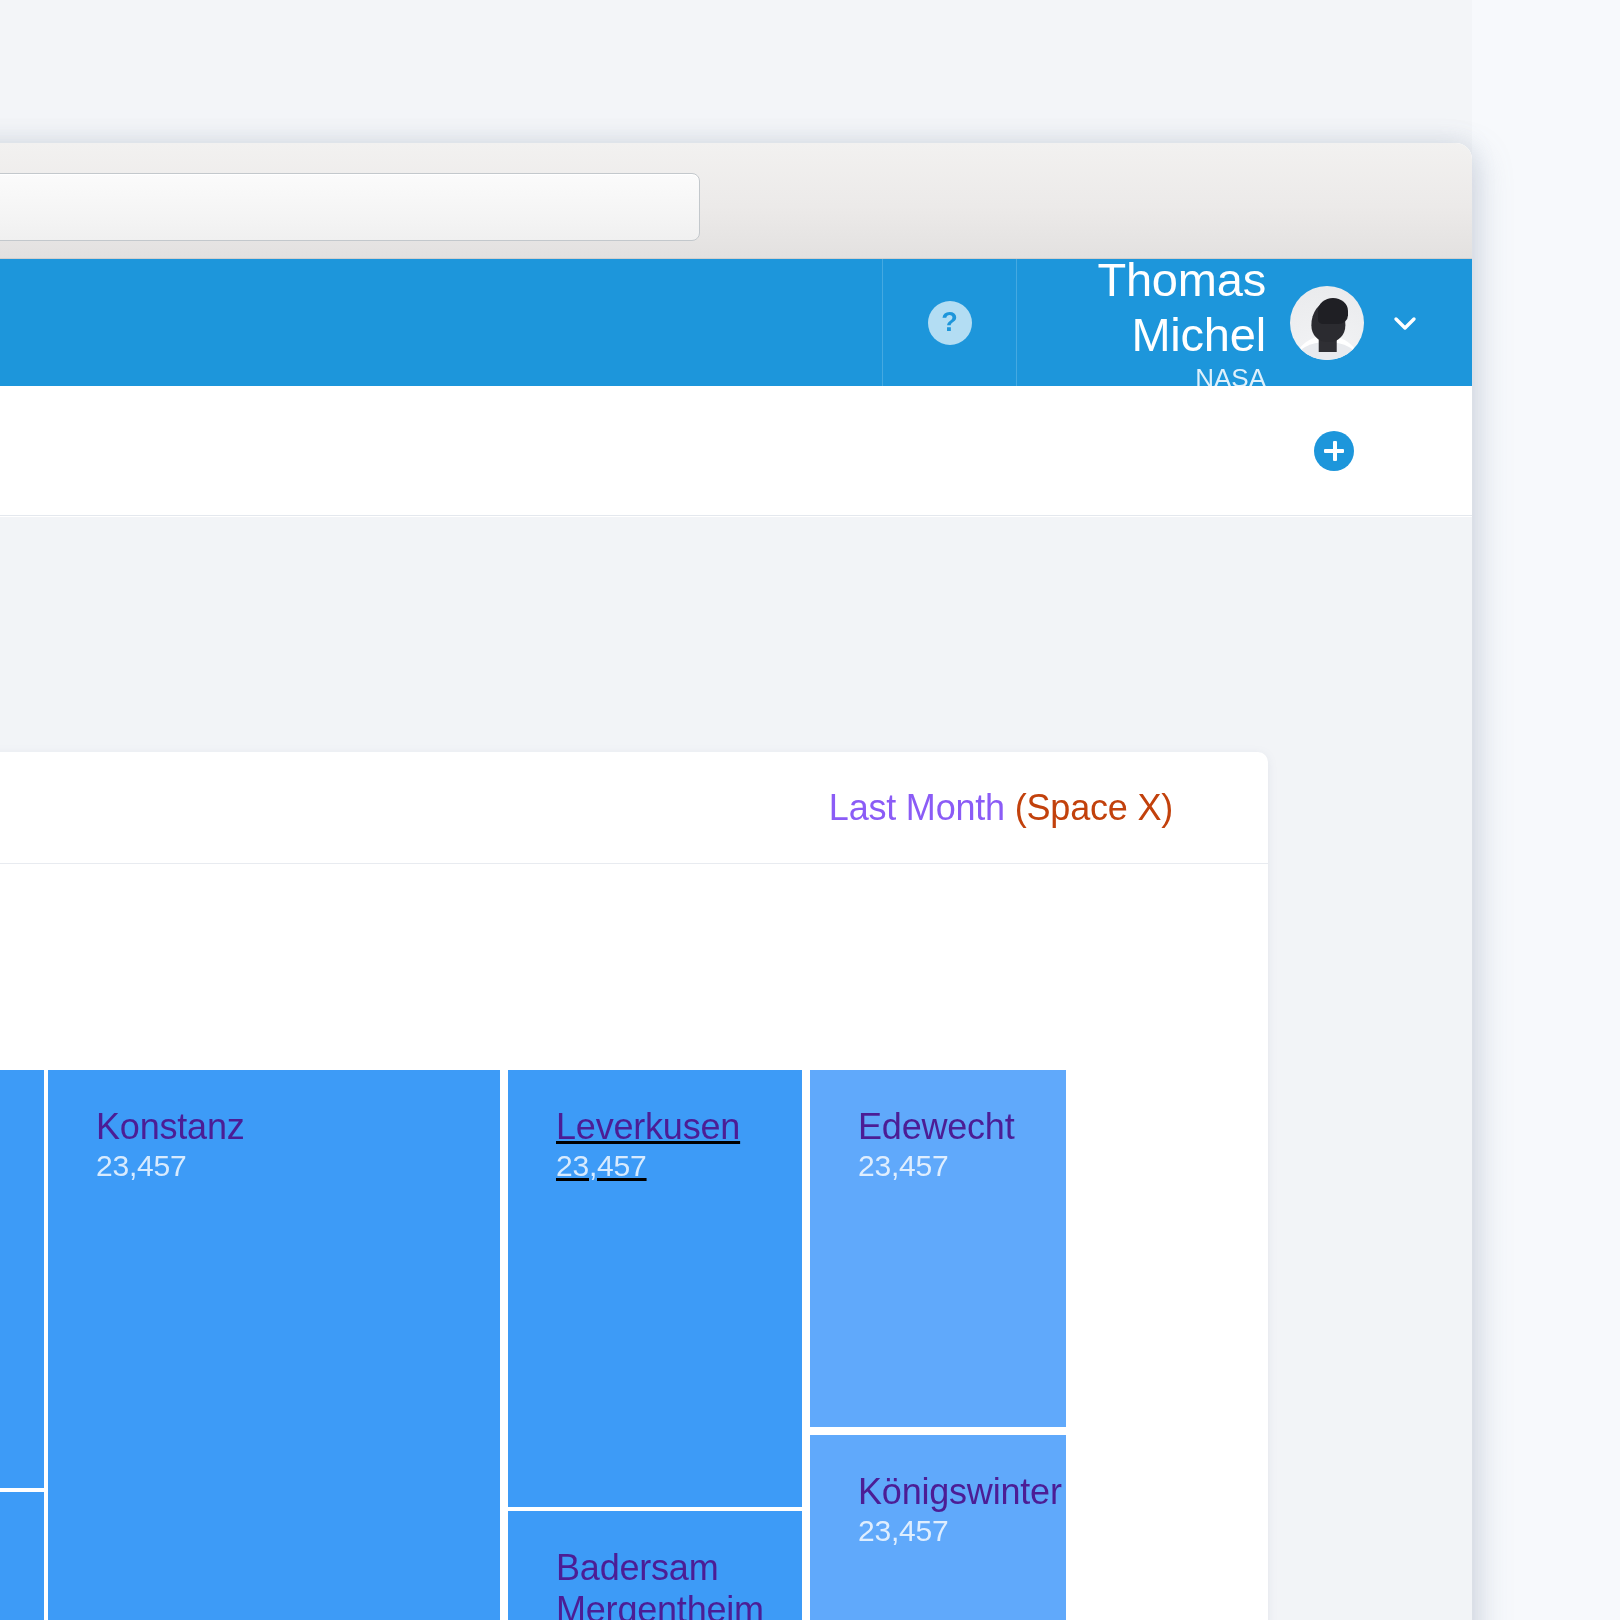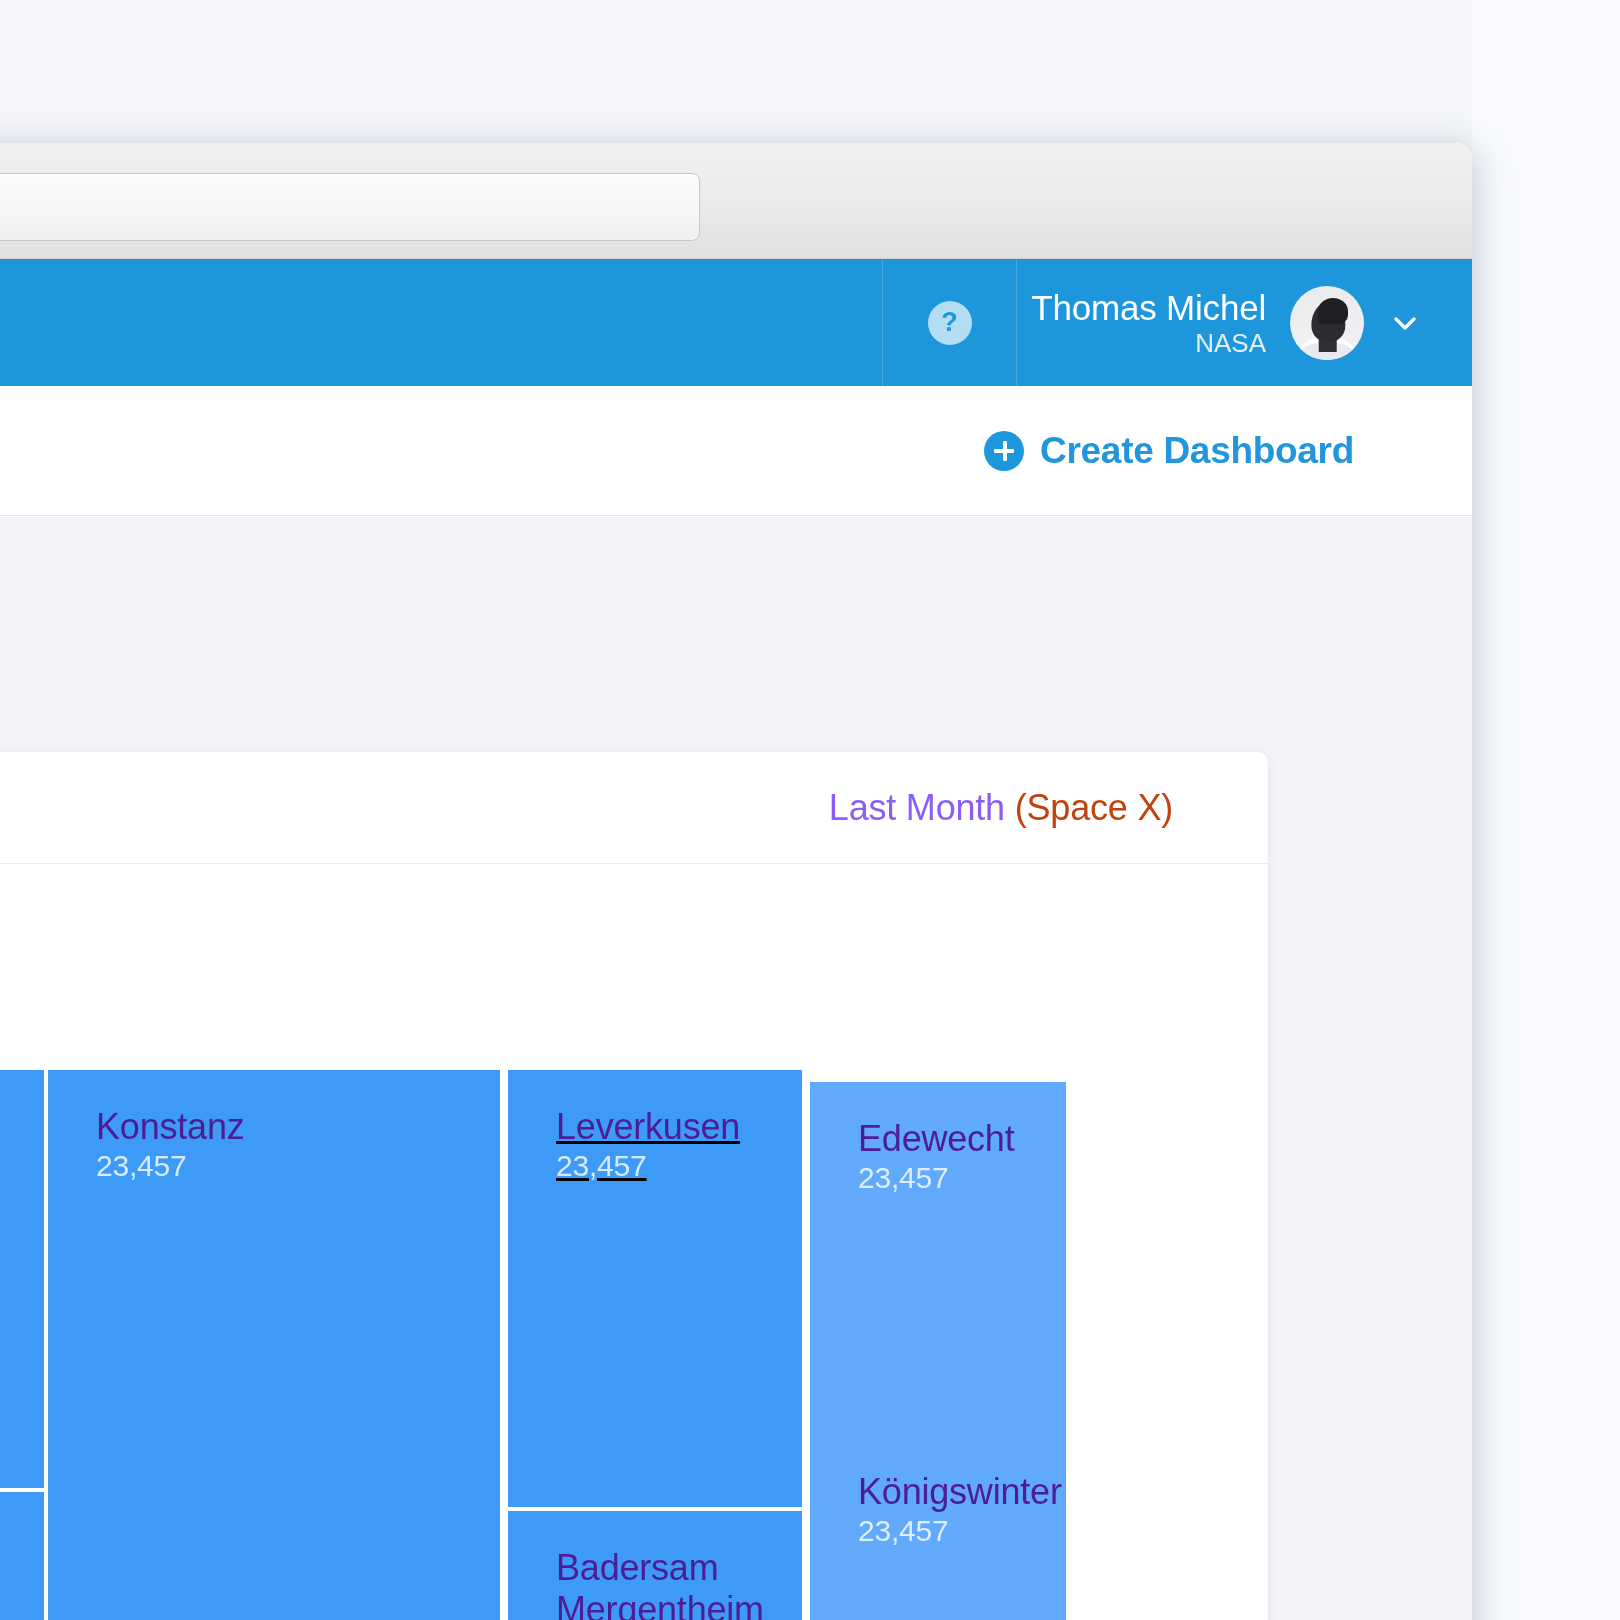--- a/index.html
+++ b/index.html
@@ -103,21 +103,21 @@
     align-items: center;
     justify-content: flex-end;
     padding-right: 50px;
     gap: 24px;
   }
   #user-text {
     text-align: right;
     color: #ffffff;
     line-height: 1.18;
   }
-  #user-name { font-size: 35px; letter-spacing: -0.2px; display:block; }
+  #user-name { font-size: 47px; letter-spacing: -0.2px; display:block; }
   #user-org  { font-size: 26px; color: #dff0fb; display:block; }
   #avatar {
     width: 74px; height: 74px;
     border-radius: 50%;
     background: radial-gradient(circle at 50% 115%, #ffffff 0%, #ffffff 38%, #f0f1f3 39%, #e9eaec 100%);
     overflow: hidden;
     position: relative;
     flex: none;
   }
   #avatar-head {
@@ -300,21 +300,20 @@
         <svg width="34" height="34" viewBox="0 0 34 34" aria-hidden="true">
           <path d="M8 13 L17 22 L26 13" fill="none" stroke="#ffffff" stroke-width="3.4" stroke-linecap="round" stroke-linejoin="round"></path>
         </svg>
       </div>
     </div>
   </div>
 
   <div id="sub-toolbar">
     <div id="create-dashboard-button">
       <span id="plus-icon"></span>
-      <span id="create-dashboard-label">Create Dashboard</span>
     </div>
   </div>
 
   <div id="page-body"></div>
 
   <div id="dashboard-card">
     <div id="card-header">
       <div id="card-title">
         <span class="title-period">Last Month </span><span class="title-scope">(Space X)</span>
       </div>
@@ -326,21 +325,21 @@
           <div class="tile-name">Konstanz</div>
           <div class="tile-value">23,457</div>
         </div>
         <div class="tile tile-dark" style="left: 640px; top: 206px; width: 294px; height: 437px; text-decoration: underline;">
           <div class="tile-name">Leverkusen</div>
           <div class="tile-value">23,457</div>
         </div>
         <div class="tile tile-dark" style="left: 640px; top: 647px; width: 294px; height: 413px;">
           <div class="tile-name">Badersam Mergentheim</div>
         </div>
-        <div class="tile tile-light" style="left: 942px; top: 218px; width: 256px; height: 357px;">
+        <div class="tile tile-light" style="left: 942px; top: 206px; width: 256px; height: 357px;">
           <div class="tile-name">Edewecht</div>
           <div class="tile-value">23,457</div>
         </div>
         <div class="tile tile-light" style="left: 942px; top: 571px; width: 256px; height: 263px;">
           <div class="tile-name">Königswinter</div>
           <div class="tile-value">23,457</div>
         </div>
       </div>
   </div>
 

